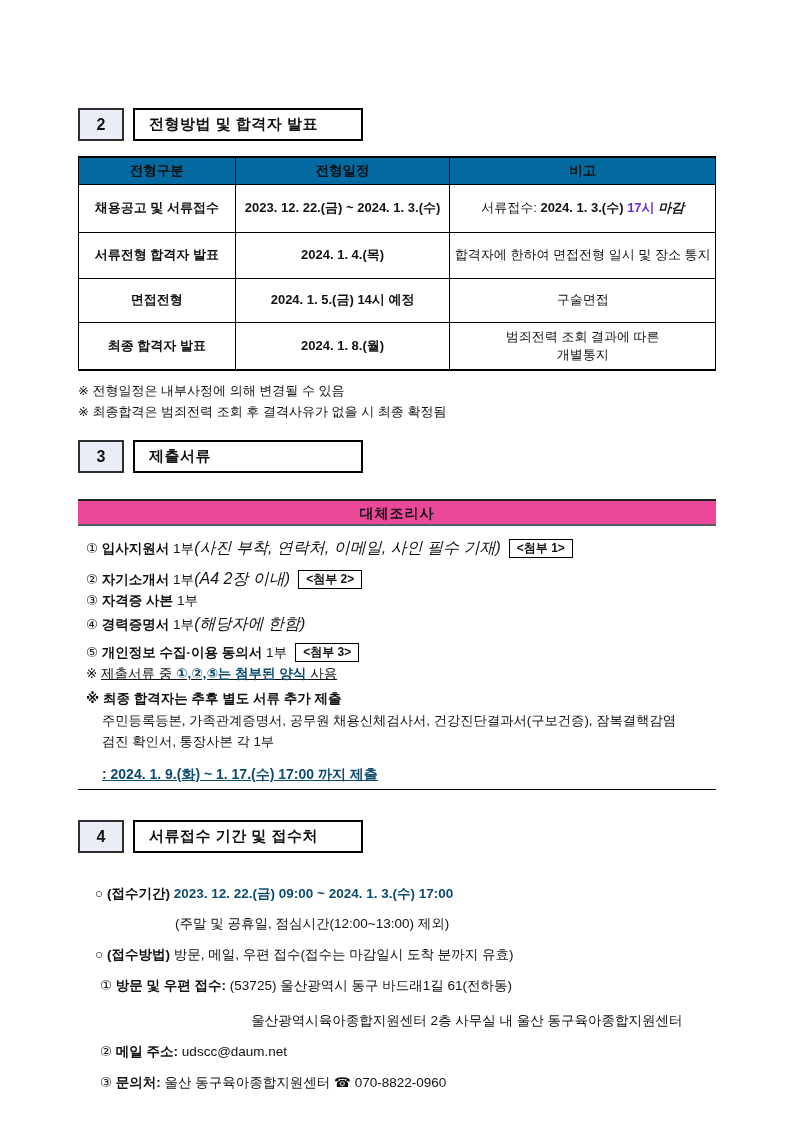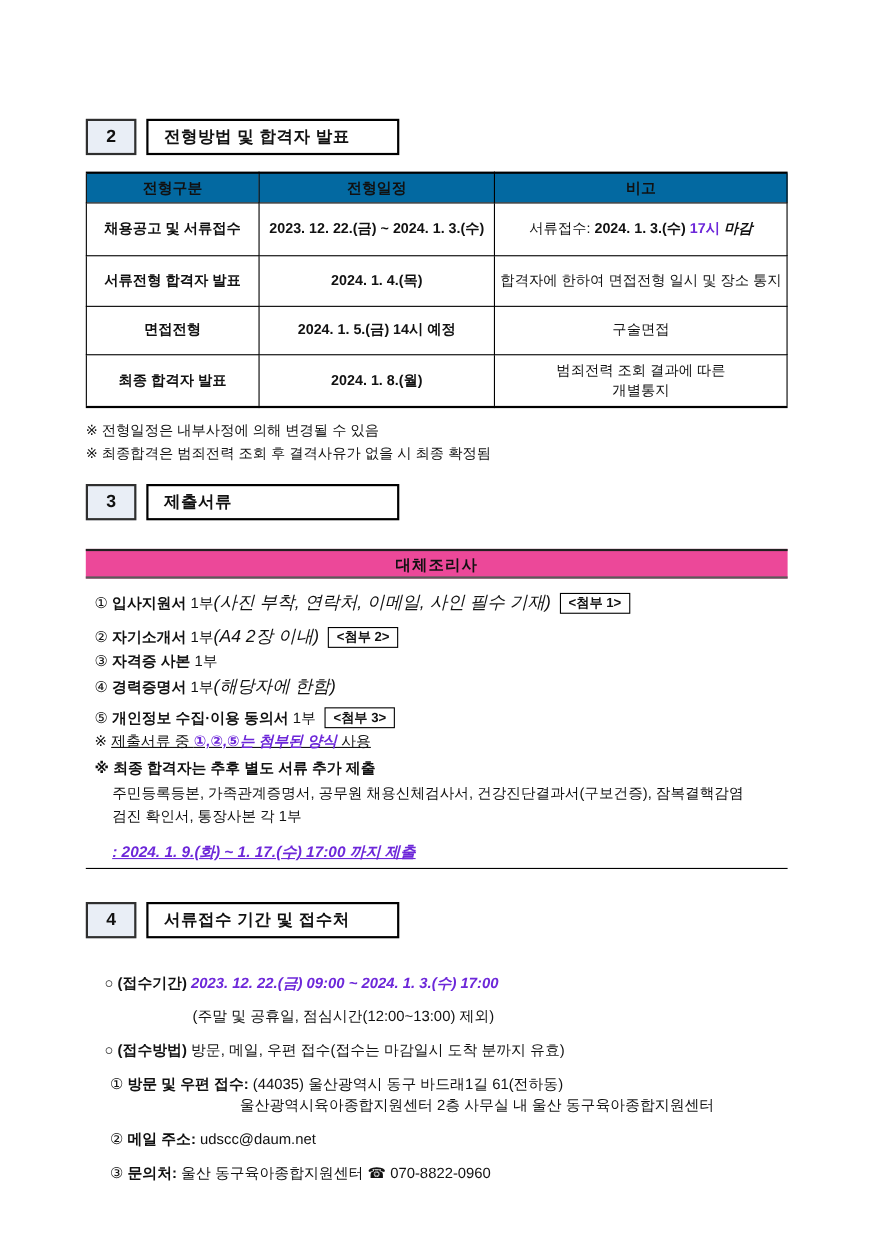--- a/index.html
+++ b/index.html
@@ -61,34 +61,34 @@
   .doc-item { padding-left:8px; font-size:13.5px; }
   .doc-item .small { font-size:16px;font-style:italic; }
   .attach-box {
     display:inline-block; border:1.5px solid #000; padding:0 7px;
     font-weight:bold; font-size:12px; margin-left:8px; line-height:17px;
     vertical-align:1px;
   }
   .mt12{margin-top:12px}.mt10{margin-top:10px}.mt8{margin-top:8px}.mt4{margin-top:4px}.mt2{margin-top:2px}
   .note-use { padding-left:8px; font-size:13.5px; margin-top:3px; }
   .note-use .ul { text-decoration:underline; }
-  .blue { color:#6d28d9;font-style:italic; }
+  .blue { color:#0c4a6e; }
   .note-final-title { padding-left:8px; font-size:13.5px; font-weight:bold; margin-top:7px; }
   .note-final-body { padding-left:24px; font-size:13.3px; line-height:21px; margin-top:2px; }
   .deadline { padding-left:24px; font-size:14px; font-weight:bold; margin-top:14px; }
   .deadline span { text-decoration:underline; }
 
   
   .sec4 { margin-top:30px; }
   .s4line { font-size:13.5px; }
   .s4-bullet { padding-left:17px; margin-top:13px; }
   .s4-line1 { margin-top:32px; }
   .s4-indent1 { padding-left:97px; margin-top:12px; }
   .s4-num { padding-left:22px; margin-top:13px; }
-  .s4-indent2 { padding-left:140px; margin-top:1px; }
+  .s4-indent2 { padding-left:140px; margin-top:17px;text-align:center; }
 </style>
 </head>
 <body>
 
 <div class="content">
 
   <div class="sec-header">
     <div class="sec-num">2</div>
     <div class="sec-title">전형방법 및 합격자 발표</div>
   </div>
@@ -165,21 +165,21 @@
     <div class="sec-num">4</div>
     <div class="sec-title">서류접수 기간 및 접수처</div>
   </div>
 
   <div class="s4line s4-bullet s4-line1"><span>○ </span><span class="b">(접수기간)</span><span class="blue b"> 2023. 12. 22.(금) 09:00 ~ 2024. 1. 3.(수) 17:00</span></div>
 
   <div class="s4line s4-indent1">(주말 및 공휴일, 점심시간(12:00~13:00) 제외)</div>
 
   <div class="s4line s4-bullet"><span>○ </span><span class="b">(접수방법)</span><span> 방문, 메일, 우편 접수(접수는 마감일시 도착 분까지 유효)</span></div>
 
-  <div class="s4line s4-num"><span>① </span><span class="b">방문 및 우편 접수:</span><span> (44035) 울산광역시 동구 바드래1길 61(전하동)</span></div>
+  <div class="s4line s4-num"><span>① </span><span class="b">방문 및 우편 접수:</span><span> (53725) 울산광역시 동구 바드래1길 61(전하동)</span></div>
 
   <div class="s4line s4-indent2">울산광역시육아종합지원센터 2층 사무실 내 울산 동구육아종합지원센터</div>
 
   <div class="s4line s4-num"><span>② </span><span class="b">메일 주소:</span><span> udscc@daum.net</span></div>
 
   <div class="s4line s4-num"><span>③ </span><span class="b">문의처:</span><span> 울산 동구육아종합지원센터 ☎ 070-8822-0960</span></div>
 
 </div>
 
 </body></html>

